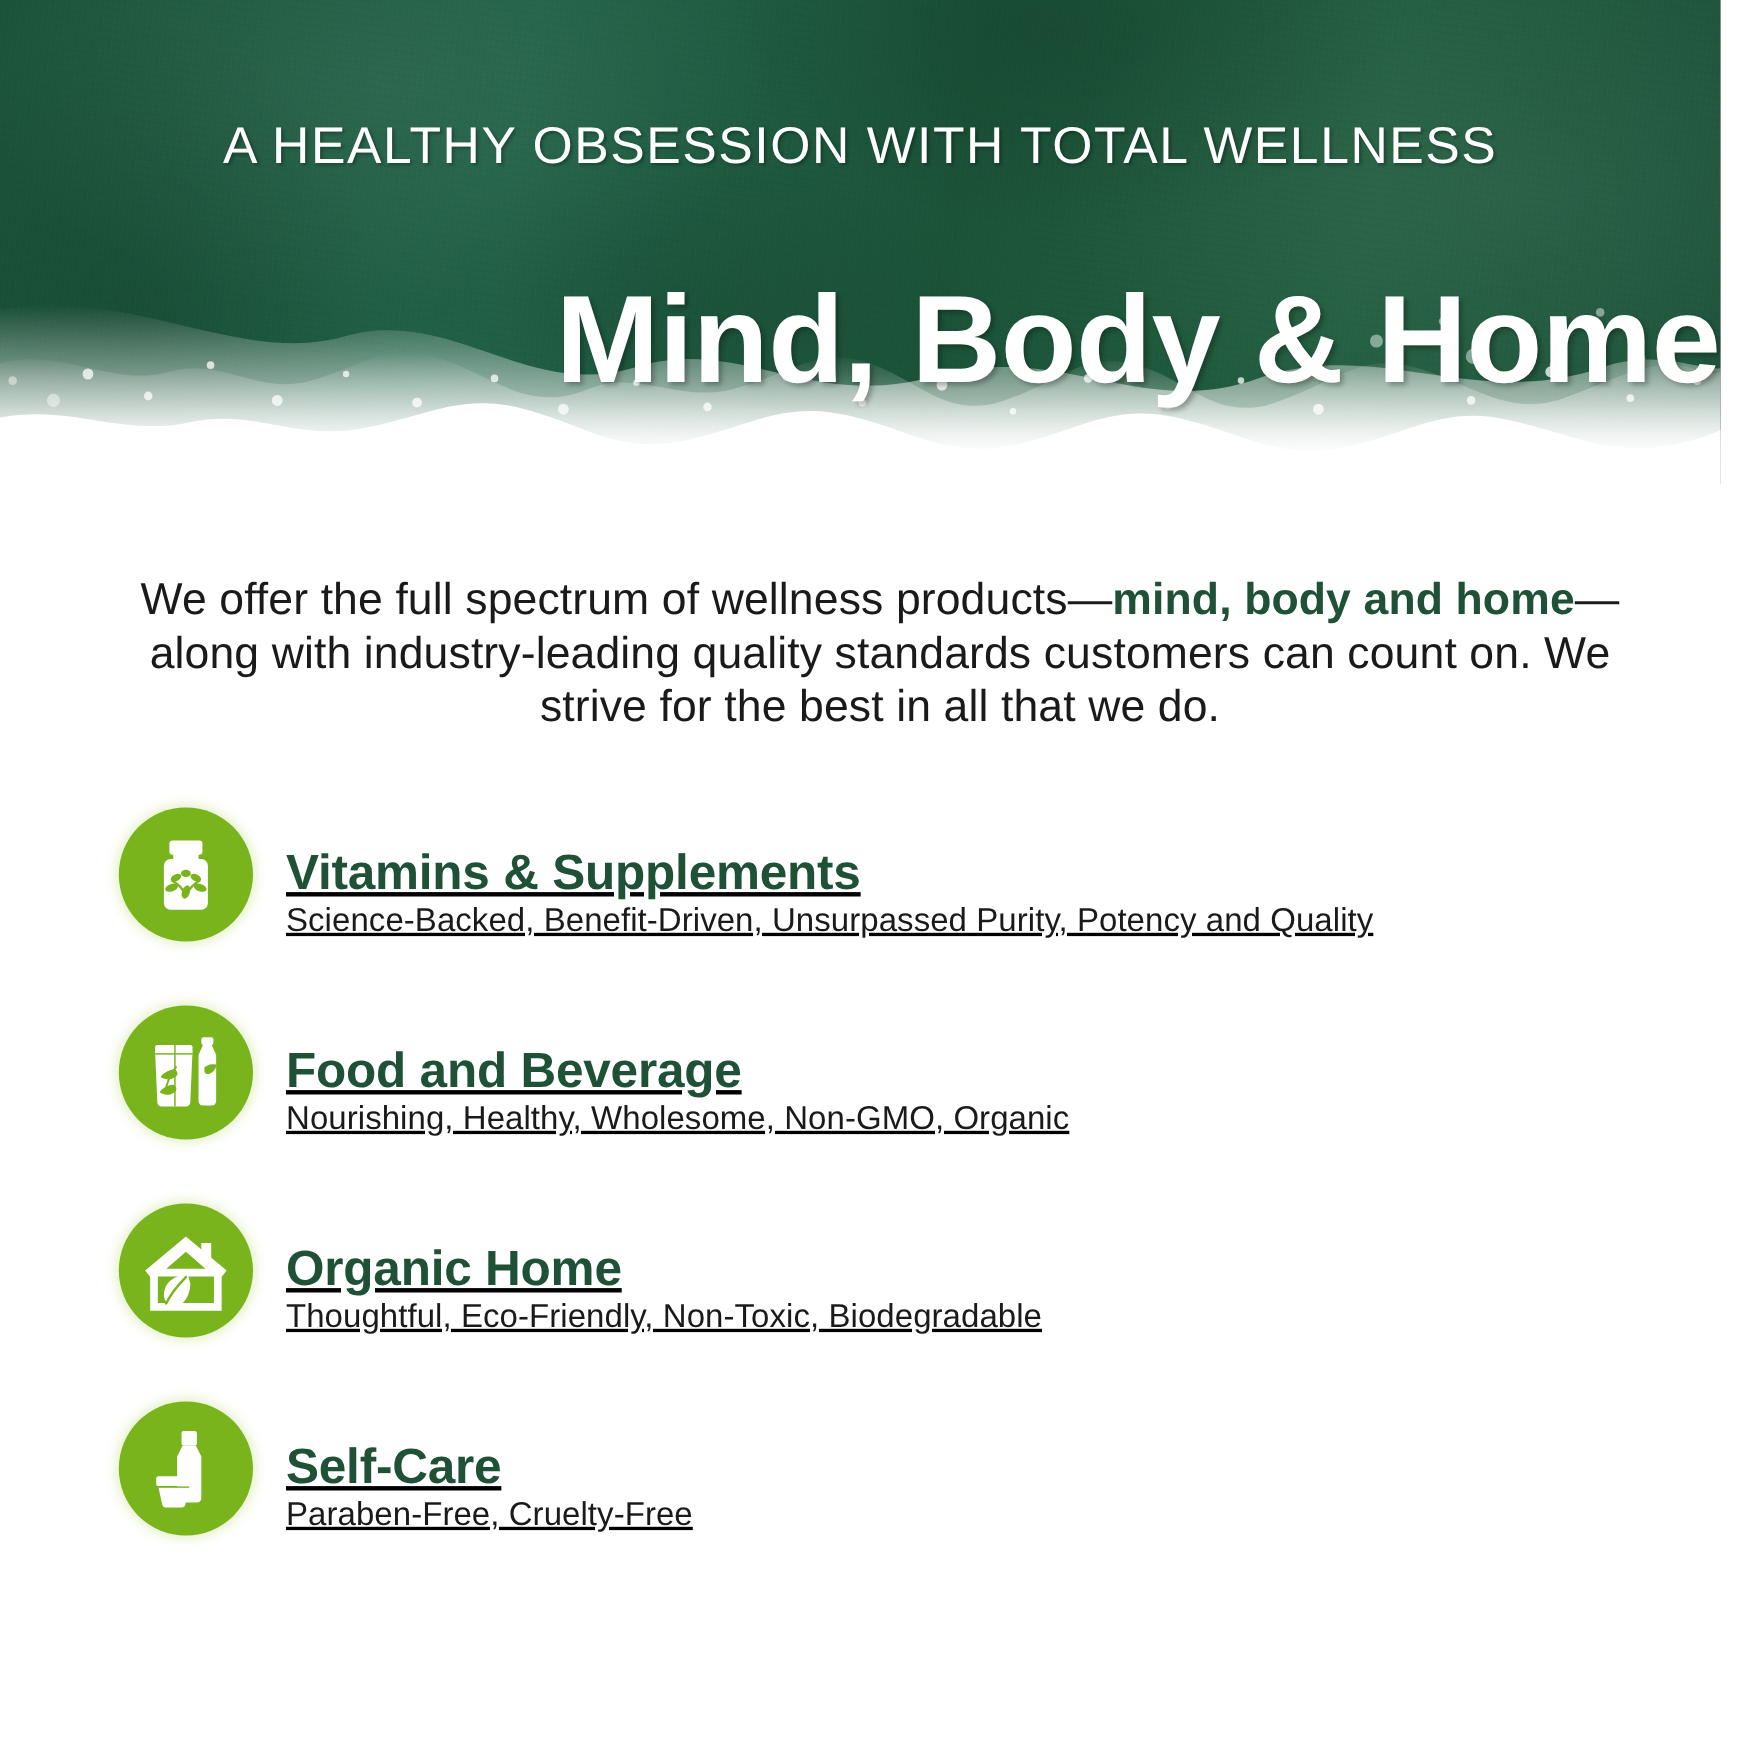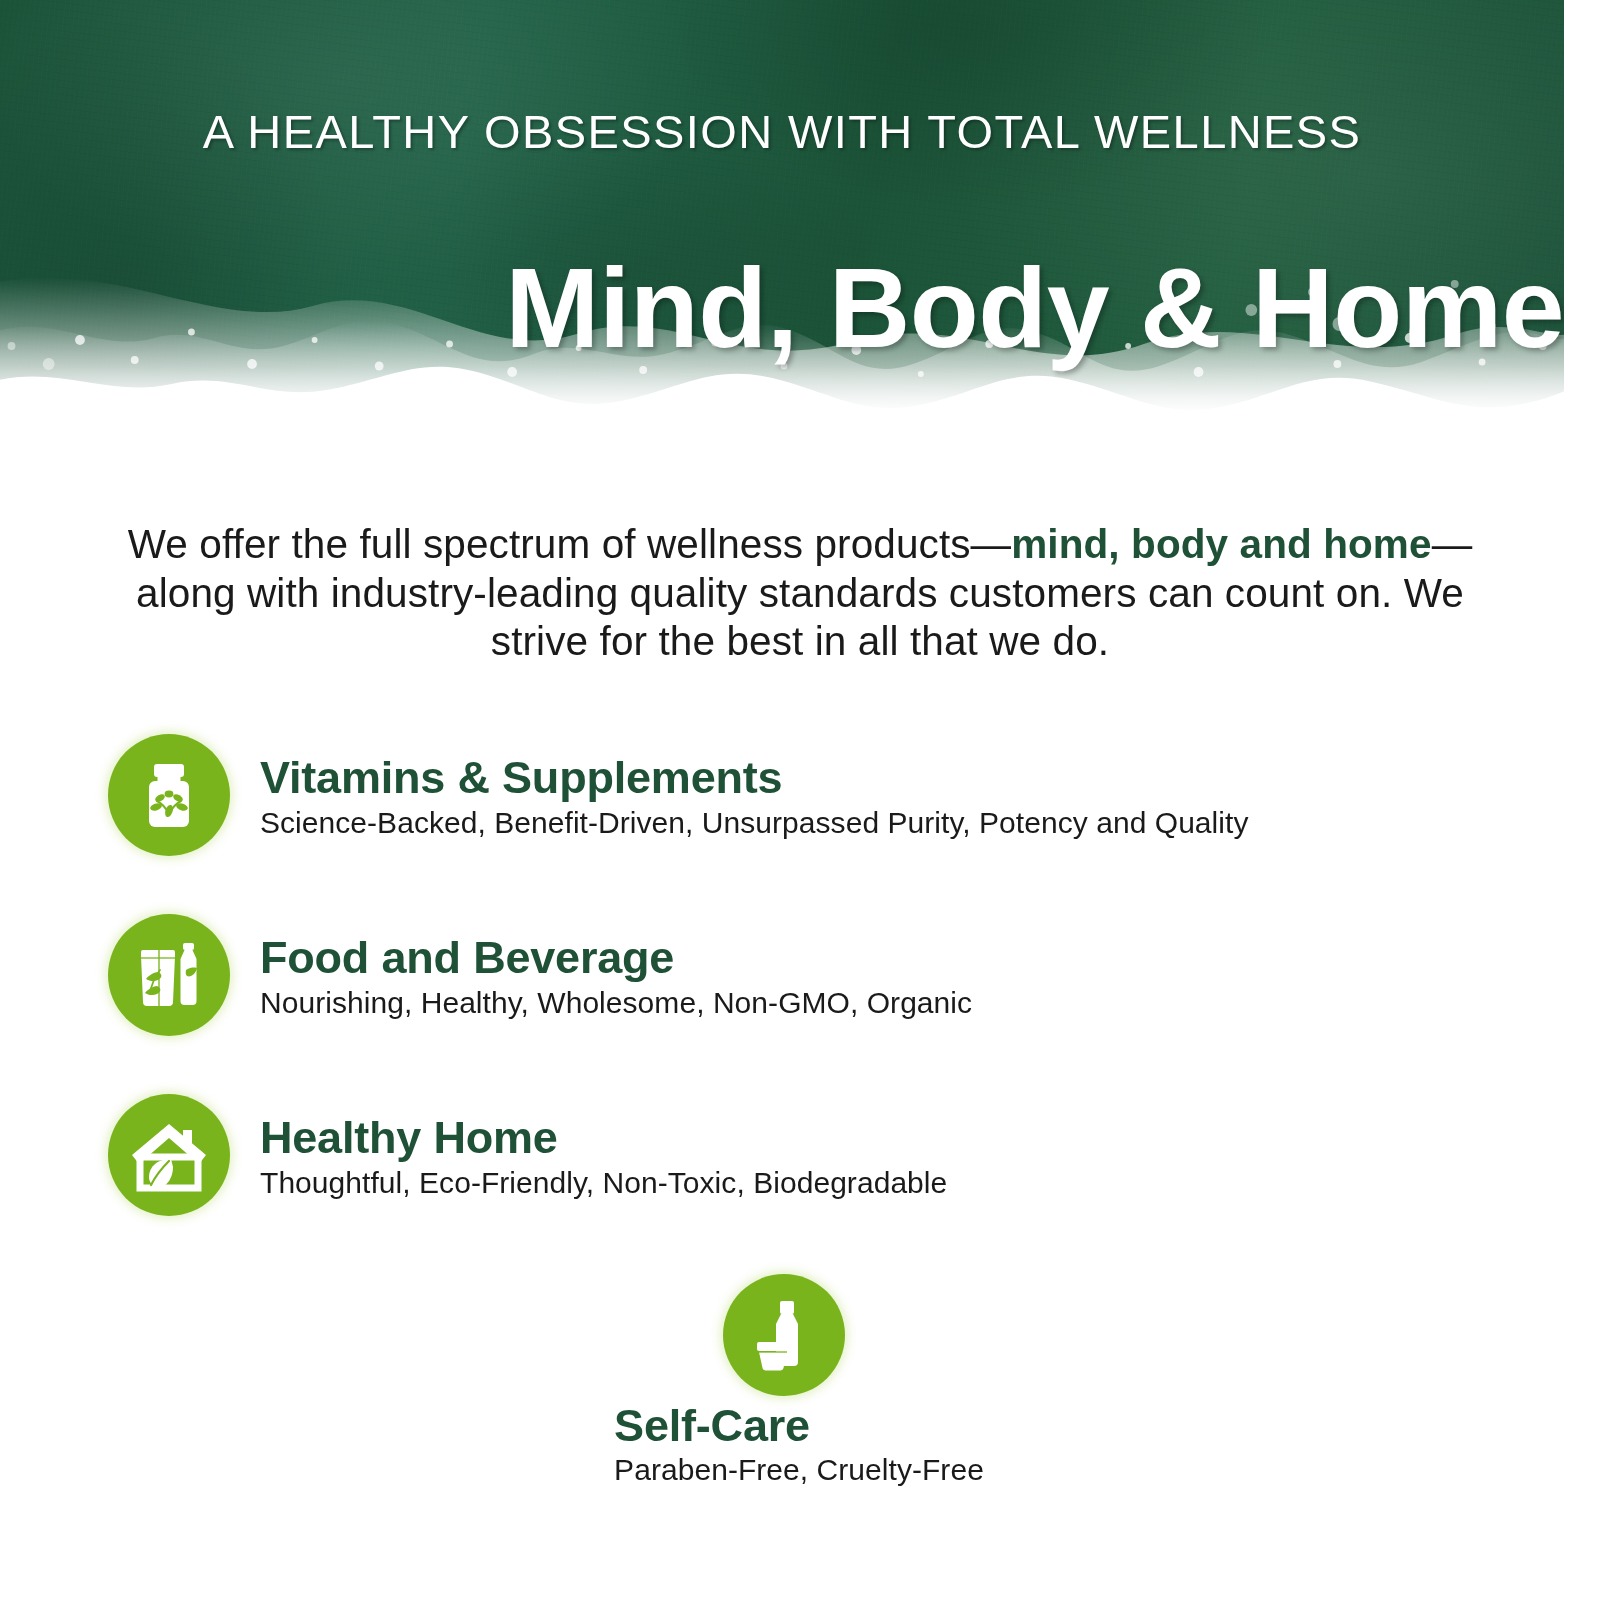--- a/index.html
+++ b/index.html
@@ -113,23 +113,24 @@
   }
 
   
   .features {
     margin: 0;
     padding: 52px 0 0 0;
     list-style: none;
   }
   .feature {
     display: flex;
-    align-items: center;
+    align-items: flex-end;
     padding: 0 110px 0 108px;
     margin-bottom: 58px;
+    text-decoration: underline;
   }
   .feature:last-child { margin-bottom: 0; }
 
   .icon-badge {
     flex: 0 0 auto;
     width: 122px;
     height: 122px;
     border-radius: 50%;
     background: #79b41c;
     display: flex;
@@ -154,21 +155,21 @@
     font-size: 30px;
     line-height: 1.22;
     color: #1a1a1a;
     letter-spacing: 0.05px;
   }
 
   
   .feature--v  { margin-top: 4px; }
   .feature--f  { margin-top: 18px; }
   .feature--h  { margin-top: 18px; }
-  .feature--s  { margin-top: 20px; flex-direction: column; }
+  .feature--s  { margin-top: 20px; }
 </style>
 </head>
 <body>
 
 <header class="hero">
   <div class="hero-texture"></div>
   <div class="hero-grain"></div>
 
   <div class="hero-inner">
     <div class="eyebrow">A HEALTHY OBSESSION WITH TOTAL WELLNESS</div>
@@ -313,21 +314,21 @@
 
           <rect x="54" y="13" width="9" height="15" fill="#ffffff"></rect>
 
           <path d="M11 40 h58 v31 h-58 z" fill="none" stroke="#ffffff" stroke-width="7"></path>
 
           <path d="M42 42 c-16 0 -22 10 -22 18 c0 6 4 10 10 10 c9 0 14 -11 14 -20 z" fill="#ffffff"></path>
           <path d="M40 44 C32 52 26 60 22 68" stroke="#79b41c" stroke-width="2.2" fill="none" stroke-linecap="round"></path>
         </svg>
       </span>
       <div class="feature-text">
-        <h2 class="feature-title">Healthy Home</h2>
+        <h2 class="feature-title">Organic Home</h2>
         <p class="feature-desc">Thoughtful, Eco-Friendly, Non-Toxic, Biodegradable</p>
       </div>
     </li>
 
     <li class="feature feature--s">
       <span class="icon-badge">
         <svg width="72" height="78" viewBox="0 0 72 78" xmlns="http://www.w3.org/2000/svg">
 
           <rect x="32" y="5" width="14" height="13" rx="2" fill="#ffffff"></rect>
 

